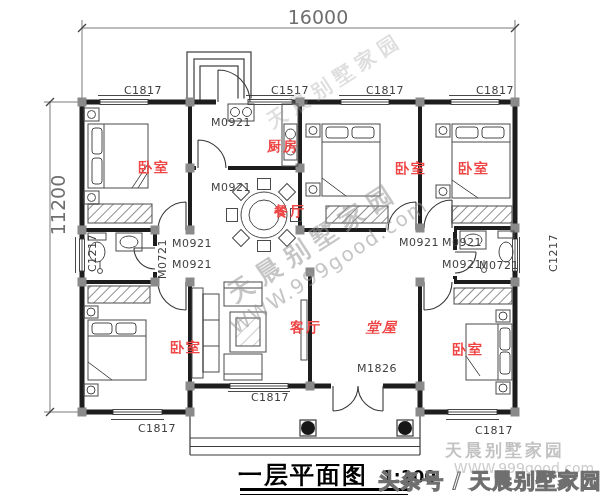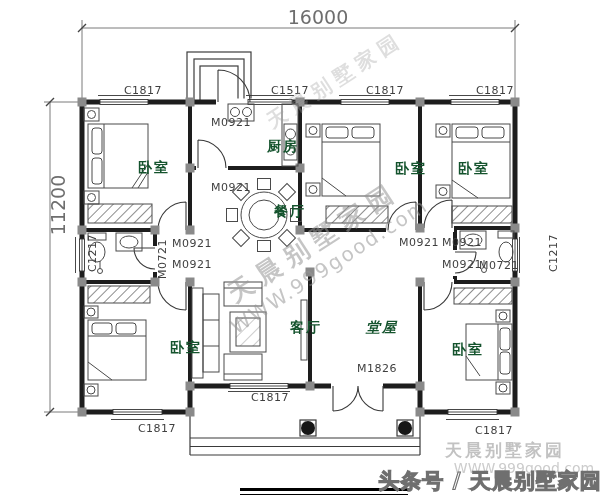--- a/index.html
+++ b/index.html
@@ -2,21 +2,21 @@
 <html><head>
 <meta charset="utf-8">
 <style>
   html,body{margin:0;padding:0;background:#fff;}
   .stage{position:relative;width:600px;height:500px;background:#ffffff;overflow:hidden;
          font-family:"DejaVu Sans",sans-serif;}
   .stage svg{position:absolute;left:0;top:0;}
   #plan-labels{position:absolute;left:0;top:0;width:600px;height:424px;pointer-events:none;margin-left:20px;}
   .plabel{position:absolute;transform:translate(-50%,-50%);white-space:nowrap;line-height:1;}
   .plabel.code{font-size:11px;color:#3f3f3f;letter-spacing:0.5px;}
-  .plabel.room{font-size:14px;font-weight:bold;color:#14532d;letter-spacing:2px;}
+  .plabel.room{font-size:14px;font-weight:bold;color:#ef4444;letter-spacing:2px;}
   .plabel.dim{font-size:19px;color:#6e6e6e;}
   .title-block{position:absolute;left:238px;top:459px;display:flex;align-items:baseline;gap:14px;}
   .title-main{font-size:24px;font-weight:bold;color:#000;letter-spacing:2px;}
   .title-scale{font-size:17px;font-weight:bold;color:#000;}
   .title-line1{position:absolute;left:240px;top:488px;width:168px;height:0;border-top:3px solid #000;}
   .title-line2{position:absolute;left:240px;top:494px;width:168px;height:0;border-top:1px solid #000;}
   .wm{position:absolute;white-space:nowrap;pointer-events:none;}
   #wm-diag{left:320px;top:252px;transform:translate(-50%,-50%) rotate(-33deg);
            text-align:center;color:rgba(150,150,150,0.55);}
   #wm-diag .l1{font-size:25px;letter-spacing:8px;font-weight:bold;}
@@ -316,20 +316,24 @@
     </div>
 
 <div class="wm" id="wm-diag">
   <div class="l1">天晨别墅家园</div>
   <div class="l2">WWW.999good.com</div>
 </div>
 <div class="wm" id="wm-diag2">
   <div class="l1">天晨别墅家园</div>
 </div>
 
+<div class="title-block">
+  <span class="title-main">一层平面图</span>
+  <span class="title-scale">1:100</span>
+</div>
 <div class="title-line1"></div>
 <div class="title-line2"></div>
 
 <div class="wm" id="wm-brand">天晨别墅家园</div>
 <div class="wm" id="wm-site">WWW.999good.com</div>
 <div class="wm" id="wm-channel">头条号 / 天晨别墅家园</div>
 
 </div>
 
 </body></html>

